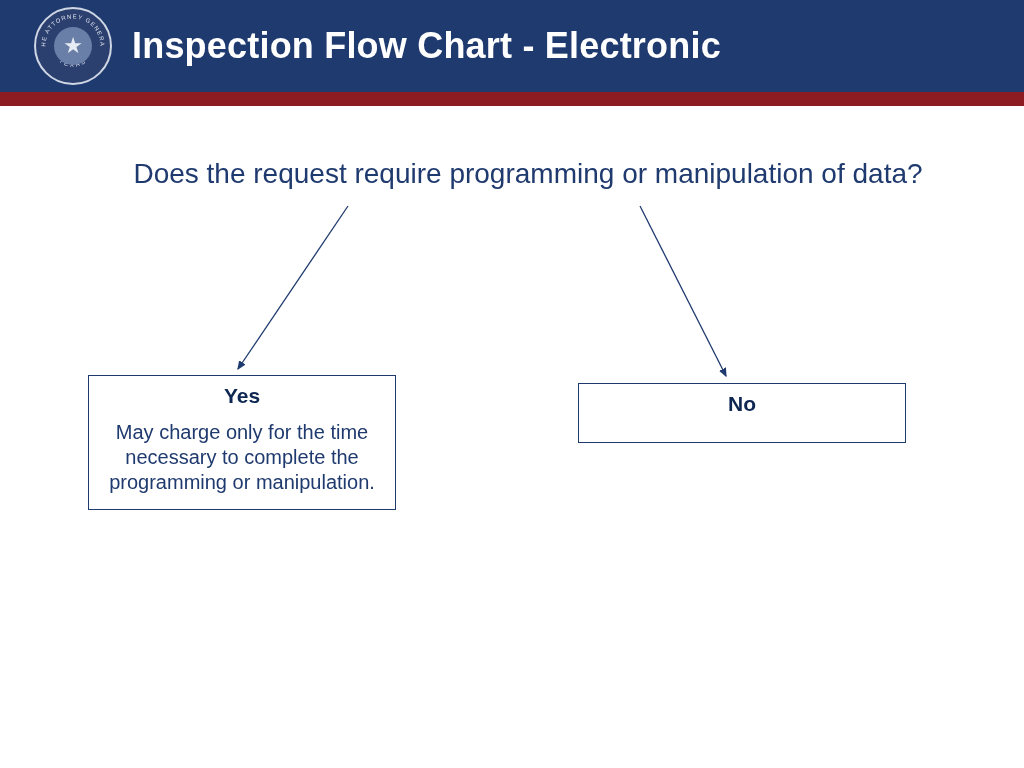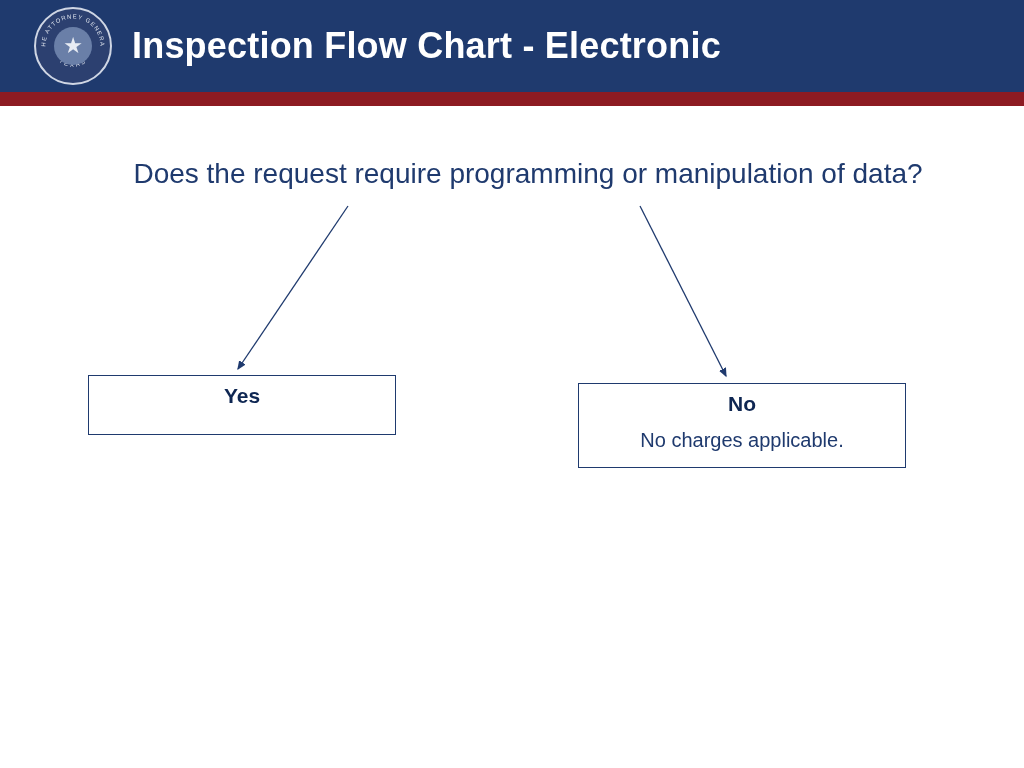--- a/index.html
+++ b/index.html
@@ -143,19 +143,19 @@
       <marker id="arrowhead" markerWidth="8" markerHeight="8" refX="6" refY="3" orient="auto" markerUnits="strokeWidth">
         <path d="M0,0 L7,3 L0,6 Z" fill="#1f3a6e"></path>
       </marker>
     </defs>
     <line x1="348" y1="5" x2="238" y2="168" stroke="#1f3a6e" stroke-width="1.3" marker-end="url(#arrowhead)"></line>
     <line x1="640" y1="5" x2="726" y2="175" stroke="#1f3a6e" stroke-width="1.3" marker-end="url(#arrowhead)"></line>
   </svg>
 
   <div class="box box-yes">
     <div class="box-title">Yes</div>
+    <div class="box-body">May charge only for the time necessary to complete the programming or manipulation.</div>
   </div>
 
   <div class="box box-no">
     <div class="box-title">No</div>
-    <div class="box-body">No charges applicable.</div>
   </div>
 </div>
 
 </body></html>

